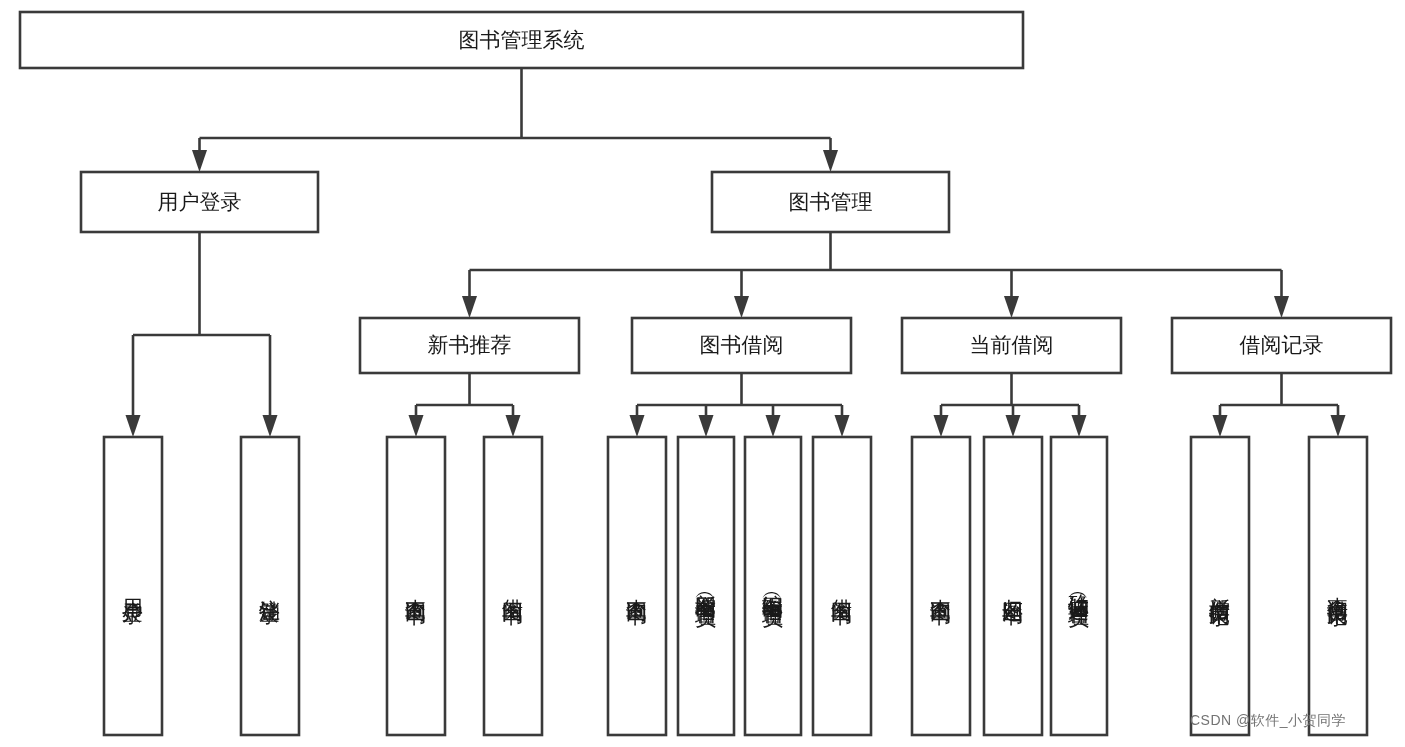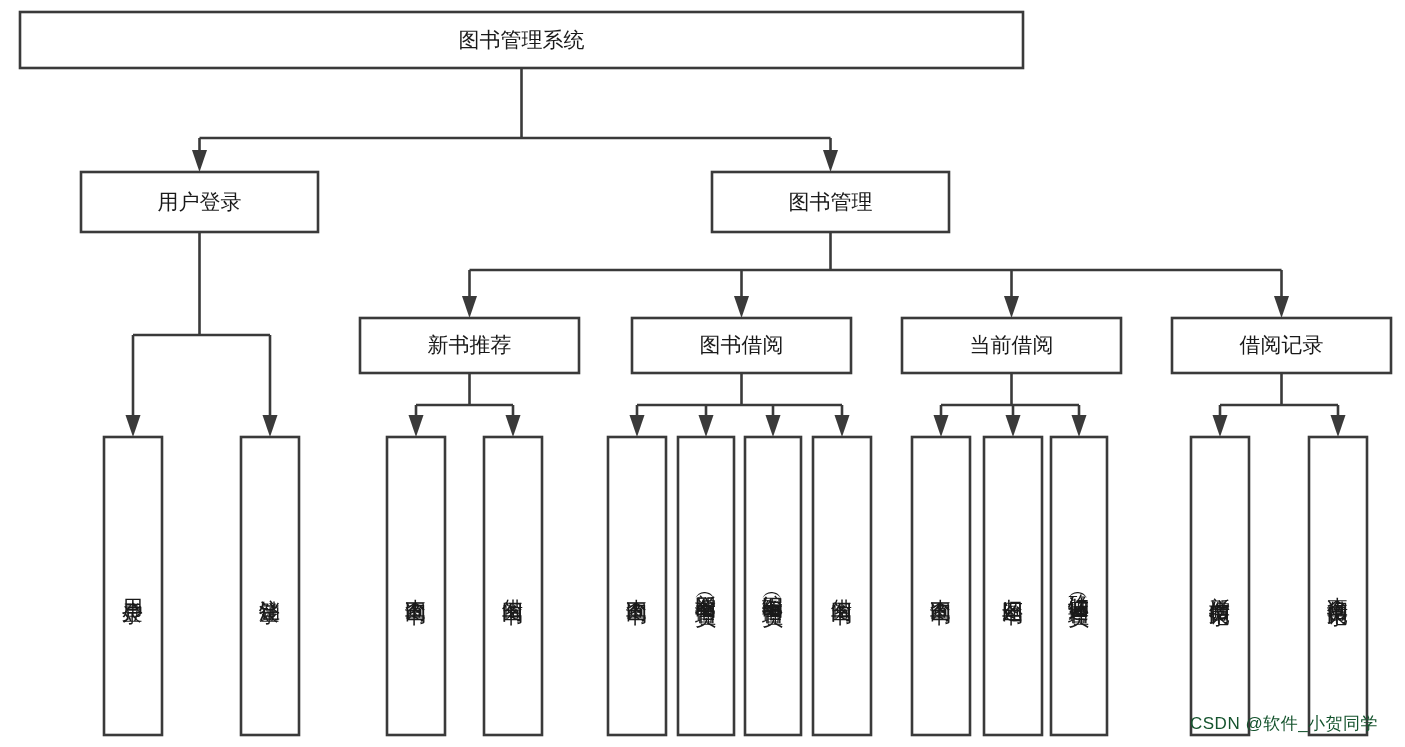--- a/index.html
+++ b/index.html
@@ -63,22 +63,22 @@
     display: flex;
     align-items: center;
     justify-content: center;
     pointer-events: none;
     box-sizing: border-box;
     text-align: center;
   }
   .watermark {
     position: absolute;
     font-family: "Liberation Sans", "DejaVu Sans", sans-serif;
-    font-size: 17px;
-    color: #14532d;
+    font-size: 14px;
+    color: #737373;
     white-space: nowrap;
     left: 1190px;
     top: 712px;
     letter-spacing: 0.5px;
   }
 </style>
 </head>
 <body>
 
 <div id="diagram-root">

